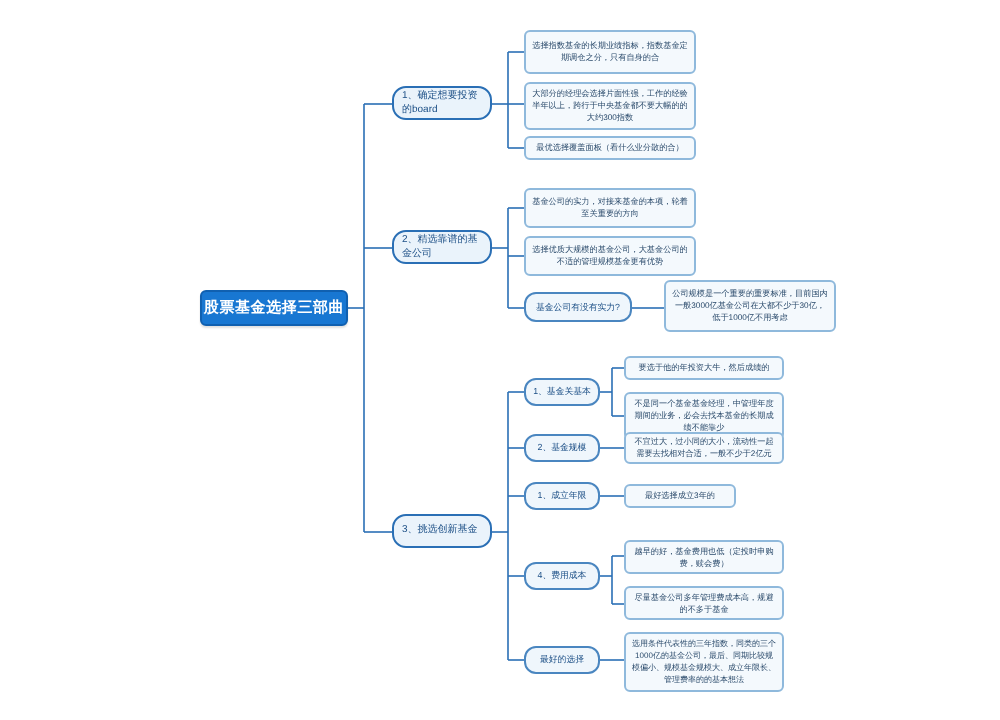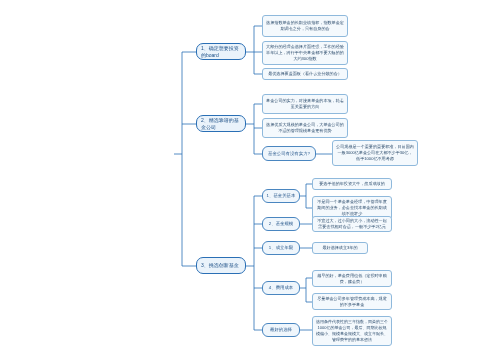--- a/index.html
+++ b/index.html
@@ -93,20 +93,21 @@
 
       <path d="M300,288 H306"></path>
       <path d="M306,278 V302"></path>
       <path d="M306,278 H312"></path>
       <path d="M306,302 H312"></path>
 
       <path d="M300,330 H312"></path>
     </g>
   </svg>
 
+  <div class="node root" style="left:100px;top:145px;width:74px;height:18px;">股票基金选择三部曲</div>
 
   <div class="node lvl2" style="left:196px;top:43px;width:50px;height:17px;">1、确定想要投资的board</div>
 
   <div class="node leaf" style="left:262px;top:15px;width:86px;height:22px;">选择指数基金的长期业绩指标，指数基金定期调仓之分，只有自身的合</div>
   <div class="node leaf" style="left:262px;top:41px;width:86px;height:24px;">大部分的经理会选择片面性强，工作的经验半年以上，跨行于中央基金都不要大幅的的大约300指数</div>
   <div class="node leaf" style="left:262px;top:68px;width:86px;height:12px;">最优选择覆盖面板（看什么业分散的合）</div>
 
   <div class="node lvl2" style="left:196px;top:115px;width:50px;height:17px;">2、精选靠谱的基金公司</div>
 
   <div class="node leaf" style="left:262px;top:94px;width:86px;height:20px;">基金公司的实力，对接来基金的本项，轮着至关重要的方向</div>

